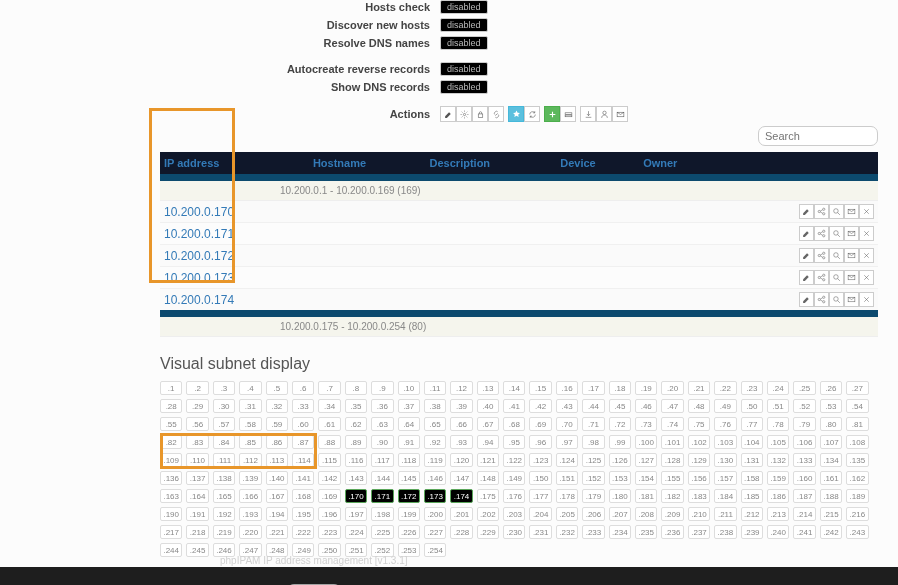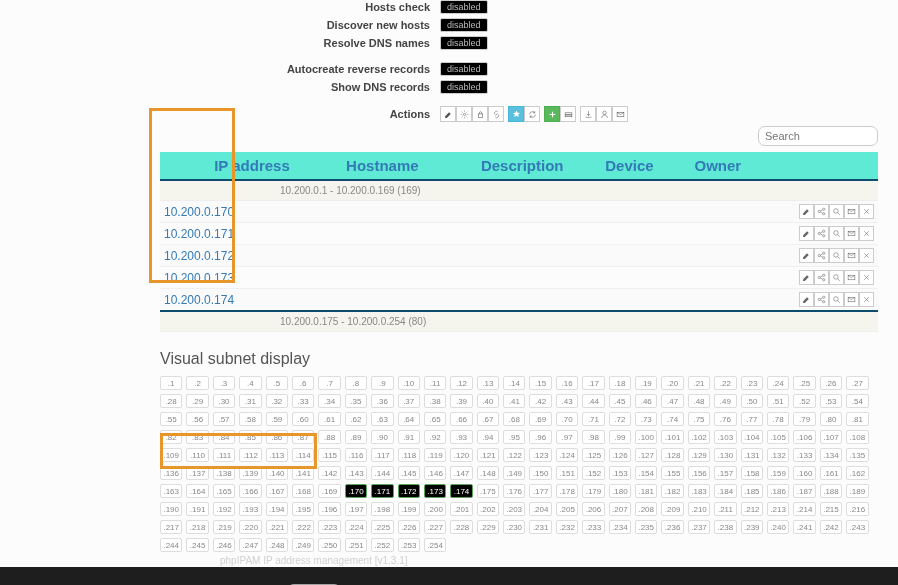--- a/index.html
+++ b/index.html
@@ -13,23 +13,23 @@
   .gap { height:8px; }
   .actions-bar { display:flex; gap:0; }
   .actions-bar .btn { width:16px; height:16px; border:1px solid #ccc; background:#fff; display:inline-flex; align-items:center; justify-content:center; font-size:9px; color:#555; cursor:pointer; }
   .actions-bar .btn.blue { background:#5bc0de; border-color:#46b8da; color:#fff; }
   .actions-bar .btn.green { background:#5cb85c; border-color:#4cae4c; color:#fff; }
   .sep { width:4px; }
   h2.sec { font-weight:normal; font-size:16px; color:#555; margin:18px 0 8px 0; }
   .search-row { display:flex; justify-content:flex-end; }
   .search { width:120px; border:1px solid #ccc; border-radius:7px; padding:3px 6px; font-size:11px; color:#999; }
   table.iptbl { width:100%; border-collapse:collapse; margin-top:6px; }
-  table.iptbl th { text-align:right; font-weight:bold; color:#337ab7; font-size:15px; padding:5px 4px; border-bottom:1px solid #ddd; background:#5eead4;}
+  table.iptbl th { text-align:left; font-weight:bold; color:#337ab7; font-size:11px; padding:5px 4px; border-bottom:1px solid #ddd; background:#0f172a;}
   table.iptbl td { padding:3px 4px; font-size:12px; color:#337ab7; }
-  tr.range td { background:#f5f5ed; color:#888; font-size:10px; padding:4px 4px 4px 120px; border-top:2px solid #0c4a6e; border-bottom:1px solid #eee;}
+  tr.range td { background:#f5f5ed; color:#888; font-size:10px; padding:4px 4px 4px 120px; border-top:7px solid #0c4a6e; border-bottom:1px solid #eee;}
   tr.ip td.first { color:#337ab7; }
   tr.ip { border-bottom:1px solid #f0f0f0; }
   tr.ip:nth-child(even) td { background:#fafafa;}
   .rowacts { display:flex; gap:0; justify-content:flex-end;}
   .rowacts .rb { width:15px; height:15px; border:1px solid #ccc; background:#fff; display:inline-flex; align-items:center; justify-content:center; font-size:8px; color:#666; cursor:pointer;}
   .highlight-box { position:absolute; border:3px solid #e8962a; pointer-events:none; }
   .hl1 { left:149px; top:108px; width:86px; height:175px; }
   .hl2 { left:160px; top:433px; width:157px; height:36px; }
   .grid { display:flex; flex-wrap:wrap; gap:4px; margin-top:6px; }
   .cell { width:22.4px; height:14px; border:1px solid #ddd; background:#fff; font-size:8px; display:flex; align-items:center; justify-content:center; color:#888; border-radius:2px;}

